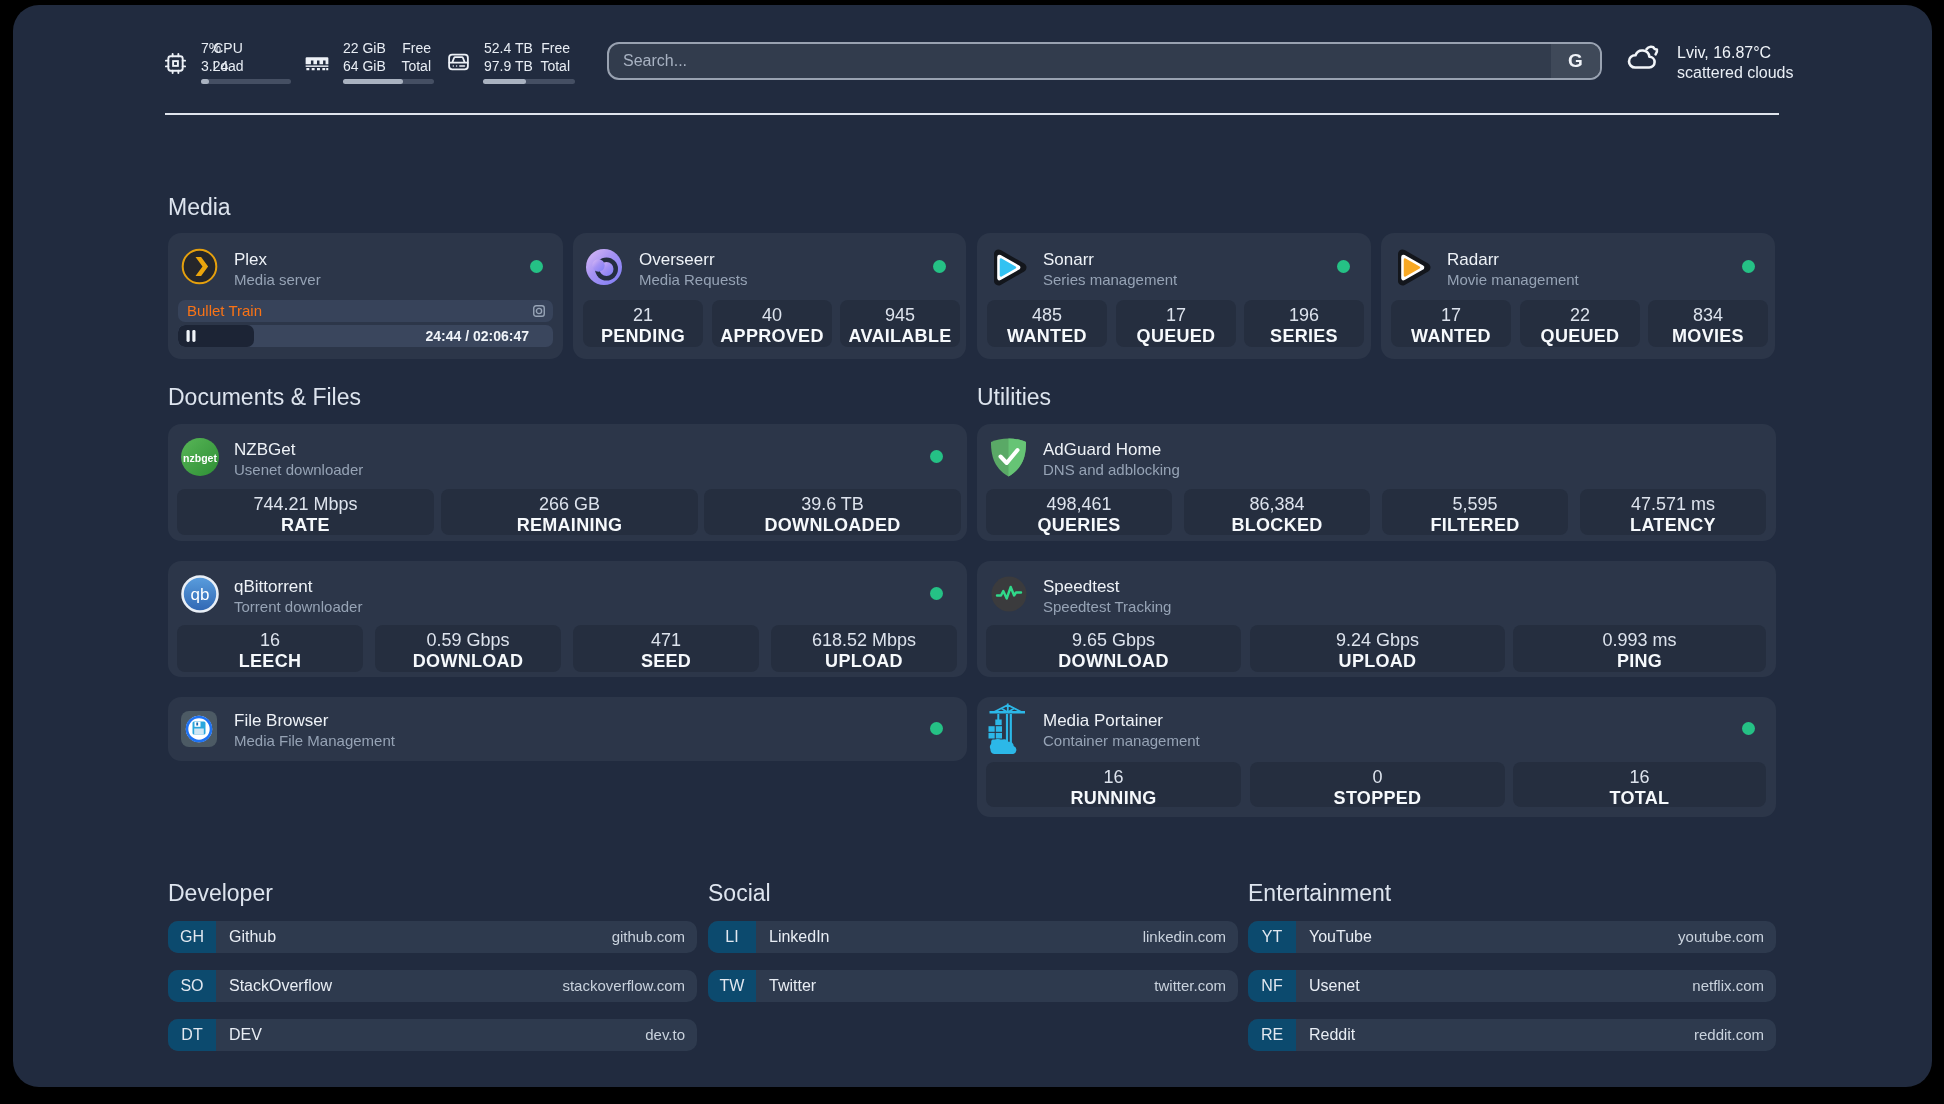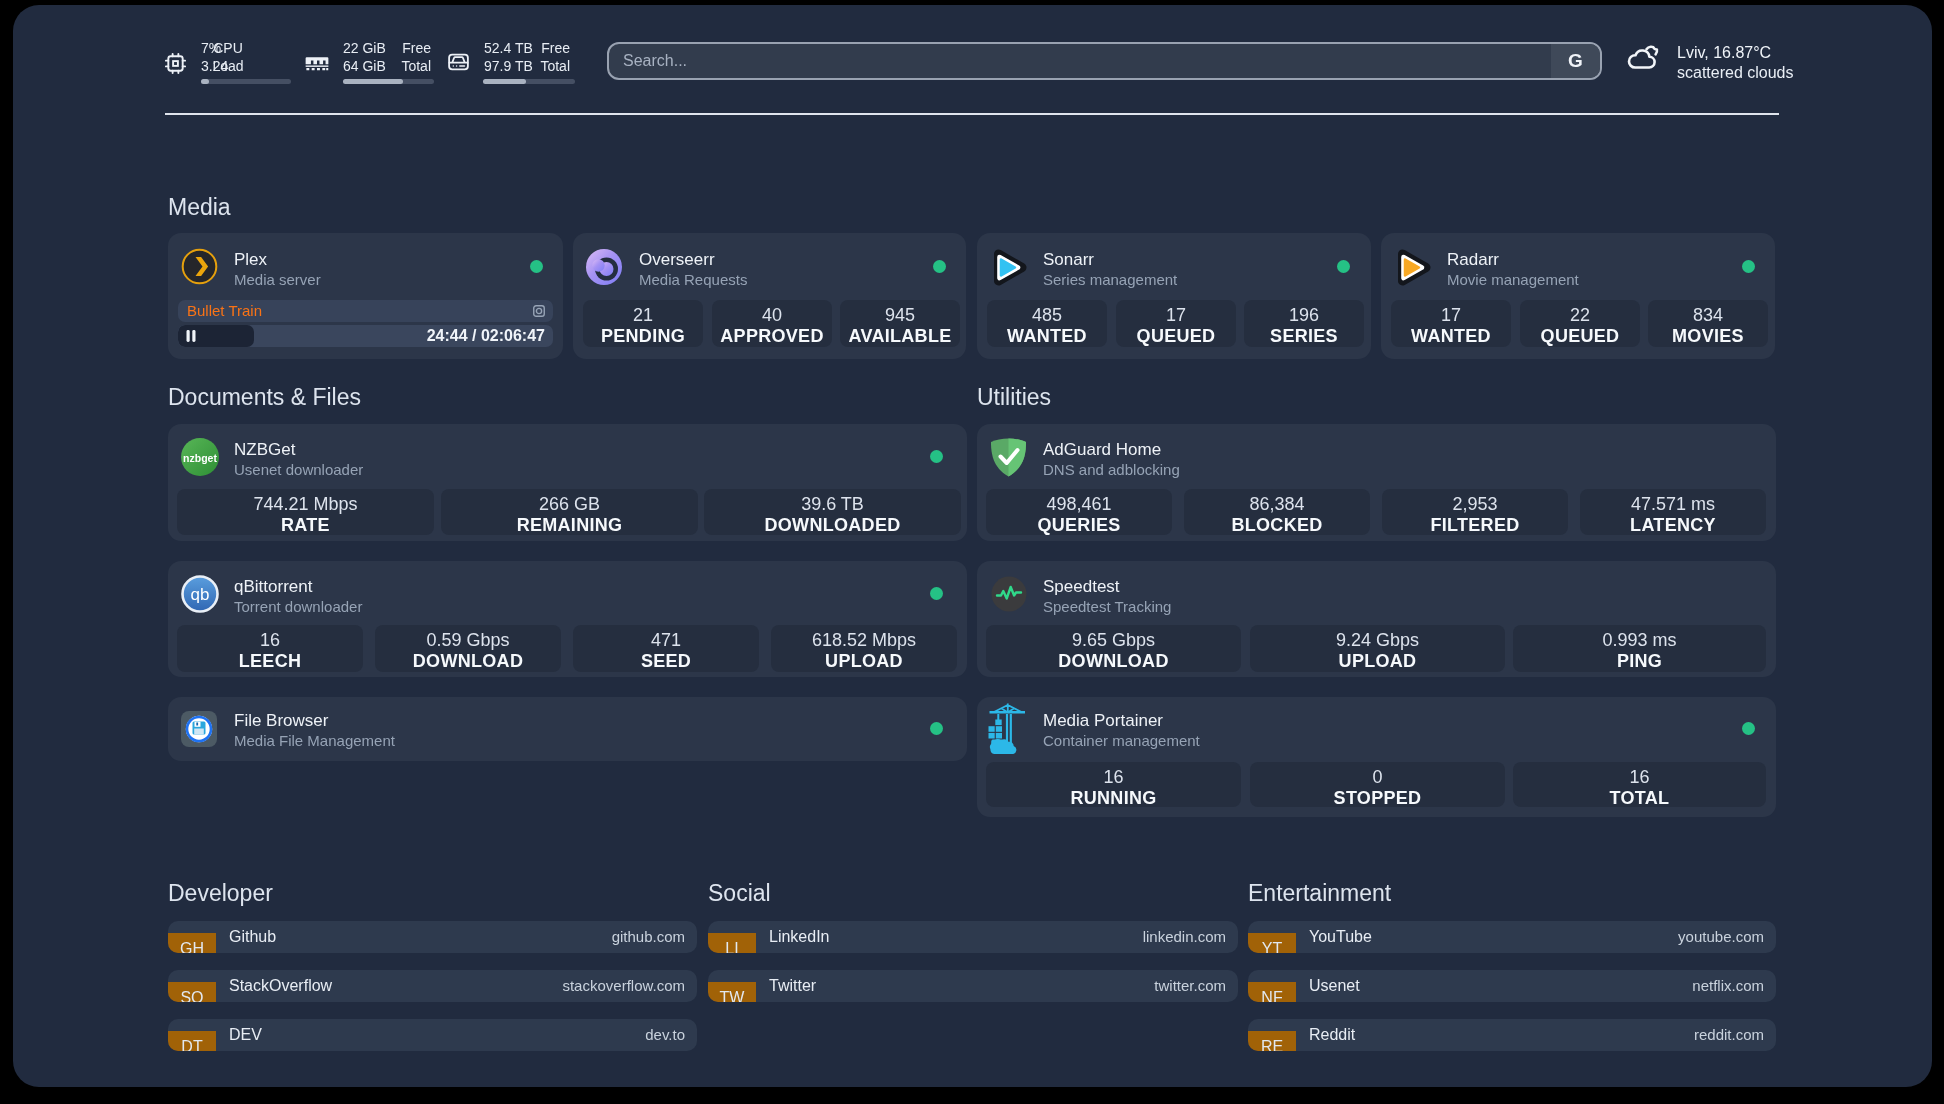--- a/index.html
+++ b/index.html
@@ -12,21 +12,21 @@
 .sbox .n{font-size:18px;line-height:19px;margin-top:6px;color:#dde3ed;}
 .sbox .l{font-size:18px;line-height:15px;font-weight:bold;color:#f6f9fc;margin-top:4px;letter-spacing:.3px;}
 .dot{position:absolute;width:13px;height:13px;border-radius:50%;background:#25c185;}
 .tt{position:absolute;font-size:17px;line-height:19px;color:#eef2f7;}
 .st{position:absolute;font-size:15px;line-height:17px;color:#96a3b5;}
 .hd{position:absolute;font-size:23px;line-height:26px;color:#dde4ee;}
 .num{font-size:14px;line-height:18px;color:#e8edf4;}
 .bar{position:absolute;height:5px;border-radius:3px;background:#454f63;}
 .bar i{position:absolute;left:0;top:0;height:5px;border-radius:3px;background:#a9b2c0;display:block;}
 .bkrow{position:absolute;height:32px;border-radius:10px;overflow:hidden;background:#2e3a4e;}
-.bkab{position:absolute;left:0;top:12px;width:48px;height:32px;background:#a16207;color:#e2e8f0;font-size:16px;line-height:32px;text-align:center;}
+.bkab{position:absolute;left:0;top:0;width:48px;height:32px;background:#0c4a6e;color:#e2e8f0;font-size:16px;line-height:32px;text-align:center;}
 .bknm{position:absolute;left:61px;top:0;font-size:16px;line-height:32px;color:#e8edf4;}
 .bkdm{position:absolute;right:12px;top:0;font-size:15px;line-height:32px;color:#c9d2dd;}
 </style>
 </head>
 <body>
 <div id="main"></div>
 
 <svg class="abs" style="left:164px;top:52px" width="23" height="23" viewBox="0 0 24 24" fill="none" stroke="#edf1f7" stroke-width="2" stroke-linecap="round">
     <rect x="4.5" y="4.5" width="15" height="15" rx="2.5"></rect>
     <rect x="9.5" y="9.5" width="5" height="5"></rect>
@@ -89,21 +89,21 @@
       <rect x="3" y="3" width="18" height="18" rx="4"></rect>
       <circle cx="12" cy="12" r="4.5"></circle>
     </svg>
 </div>
 <div class="abs" style="left:178px;top:325px;width:375px;height:22px;border-radius:7px;background:#3a465d;overflow:hidden">
   <div class="abs" style="left:0;top:0;width:76px;height:22px;border-radius:7px;background:#1c2435"></div>
   <svg class="abs" style="left:8px;top:5px" width="10" height="12" viewBox="0 0 10 12" fill="#f0f4f9">
       <rect x="0.5" y="0" width="3.2" height="12" rx="1.4"></rect>
       <rect x="6.3" y="0" width="3.2" height="12" rx="1.4"></rect>
     </svg>
-  <div class="abs" style="right:8px;top:0;font-size:16px;line-height:22px;font-weight:bold;color:#f0f4f9">24:44 / 02:06:47</div>
+  <div class="abs" style="right:24px;top:0;font-size:14px;line-height:22px;font-weight:bold;color:#f0f4f9">24:44 / 02:06:47</div>
 </div>
 
 <svg class="abs" style="left:586px;top:249px" width="36" height="36" viewBox="0 0 36 36">
     <defs>
       <linearGradient id="ovg" x1="0" y1="0" x2="1" y2="1">
         <stop offset="0" stop-color="#dcbcf6"></stop>
         <stop offset="0.45" stop-color="#a592f4"></stop>
         <stop offset="1" stop-color="#7d7df5"></stop>
       </linearGradient>
     </defs>
@@ -255,21 +255,21 @@
 <div class="st" style="left:1043px;top:461px">DNS and adblocking</div>
 <div class="sbox" style="left:986px;top:489px;width:186px;height:46px">
     <div class="n">498,461</div>
     <div class="l">QUERIES</div>
   </div>
 <div class="sbox" style="left:1184px;top:489px;width:186px;height:46px">
     <div class="n">86,384</div>
     <div class="l">BLOCKED</div>
   </div>
 <div class="sbox" style="left:1382px;top:489px;width:186px;height:46px">
-    <div class="n">2,953</div>
+    <div class="n">5,595</div>
     <div class="l">FILTERED</div>
   </div>
 <div class="sbox" style="left:1580px;top:489px;width:186px;height:46px">
     <div class="n">47.571 ms</div>
     <div class="l">LATENCY</div>
   </div>
 
 <div class="card" style="left:977px;top:561px;width:799px;height:116px"></div>
 <svg class="abs" style="left:990px;top:575px" width="38" height="38" viewBox="0 0 38 38">
     <circle cx="19" cy="19" r="17.5" fill="#3b3b3d"></circle>

